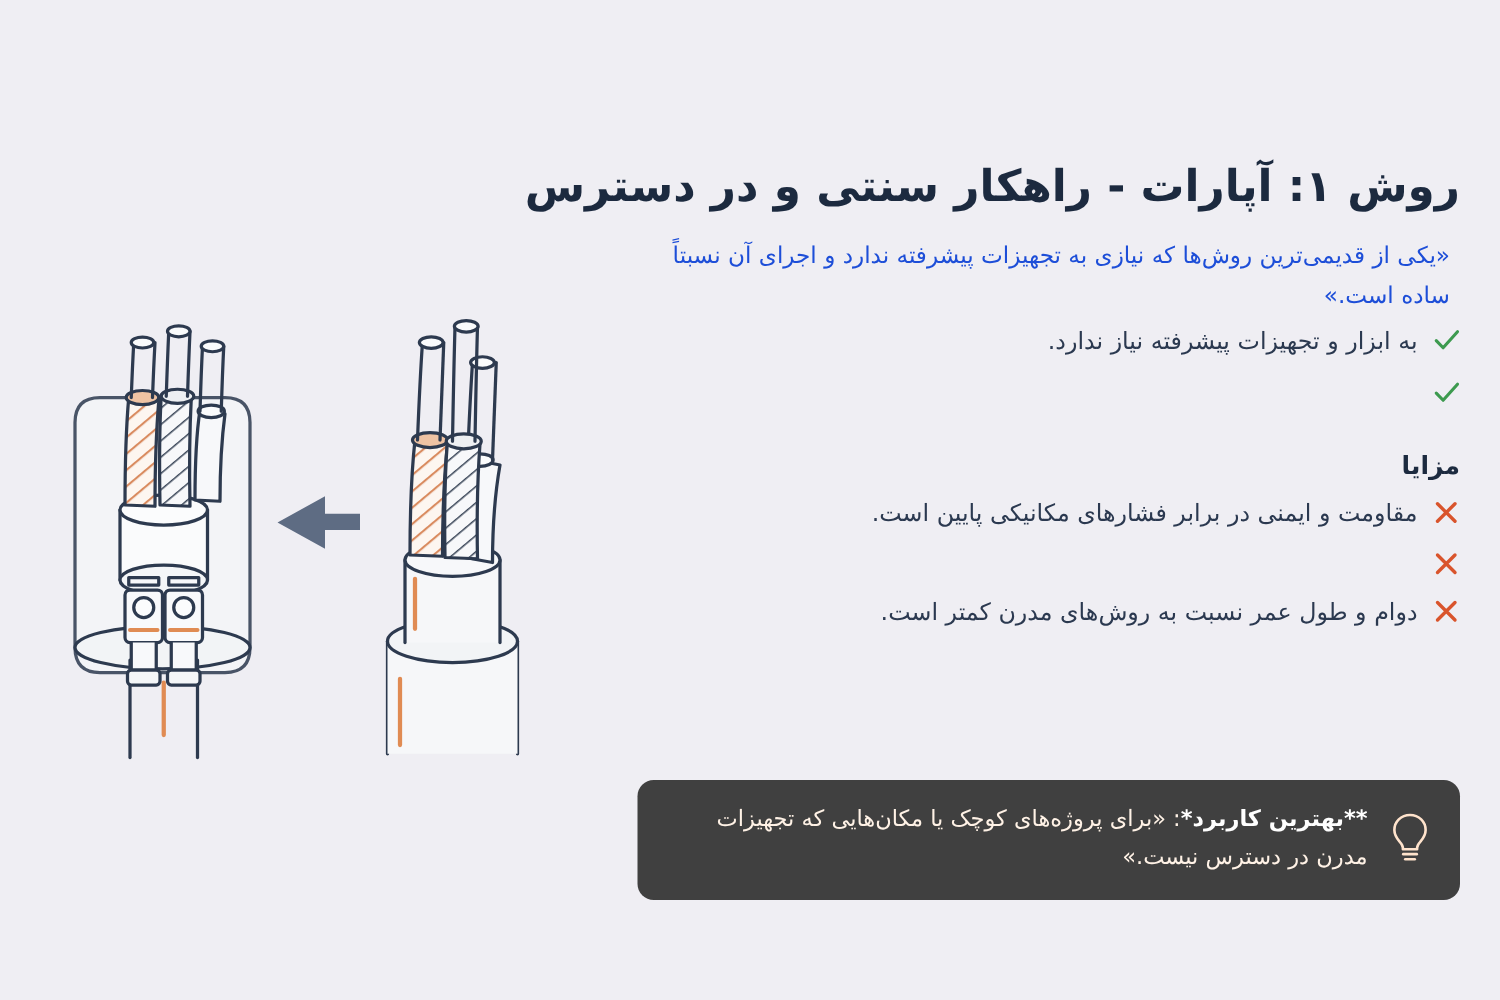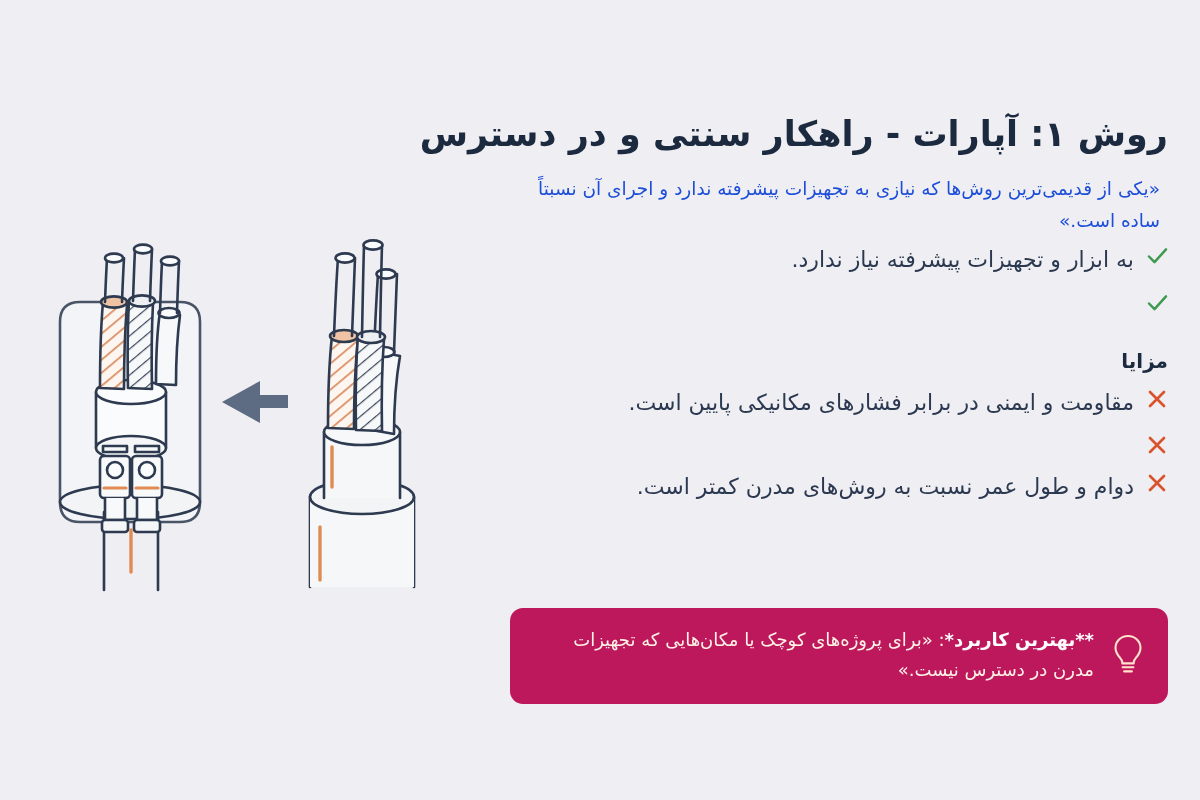--- a/index.html
+++ b/index.html
@@ -17,20 +17,21 @@
     position: relative;
   }
 
   
   .slide {
     position: relative;
     width: 1200px;
     height: 633px;
     display: flex;
     flex-direction: row-reverse;
+    margin-top: 16px;
   }
 
   
   .content {
     position: absolute;
     top: 0;
     right: 0;
     width: 700px;
     height: 800px;
     padding: 112px 32px 0 10px;
@@ -67,21 +68,21 @@
   .section-head.cons { margin-top: 28px; }
 
   ul.bullets { list-style: none; }
 
   ul.bullets li {
     display: flex;
     flex-direction: row;
     align-items: flex-start;
     justify-content: flex-start;
     gap: 12px;
-    font-size: 22px;
+    font-size: 19px;
     line-height: 1.62;
     color: #2B3950;
     padding: 5.5px 0;
   }
 
   ul.bullets li .mark {
     flex: 0 0 auto;
     width: 22px;
     height: 26px;
     display: flex;
@@ -97,21 +98,21 @@
 
   .mark svg { display: block; }
 
   
   .callout {
     position: absolute;
     right: 32px;
     left: 10px;
     top: 608px;
     min-height: 96px;
-    background: #be185d;
+    background: #404040;
     border-radius: 13px;
     display: flex;
     flex-direction: row;
     align-items: center;
     gap: 14px;
     padding: 14px 20px 16px 22px;
     color: #FFFFFF;
   }
 
   .callout .bulb {

